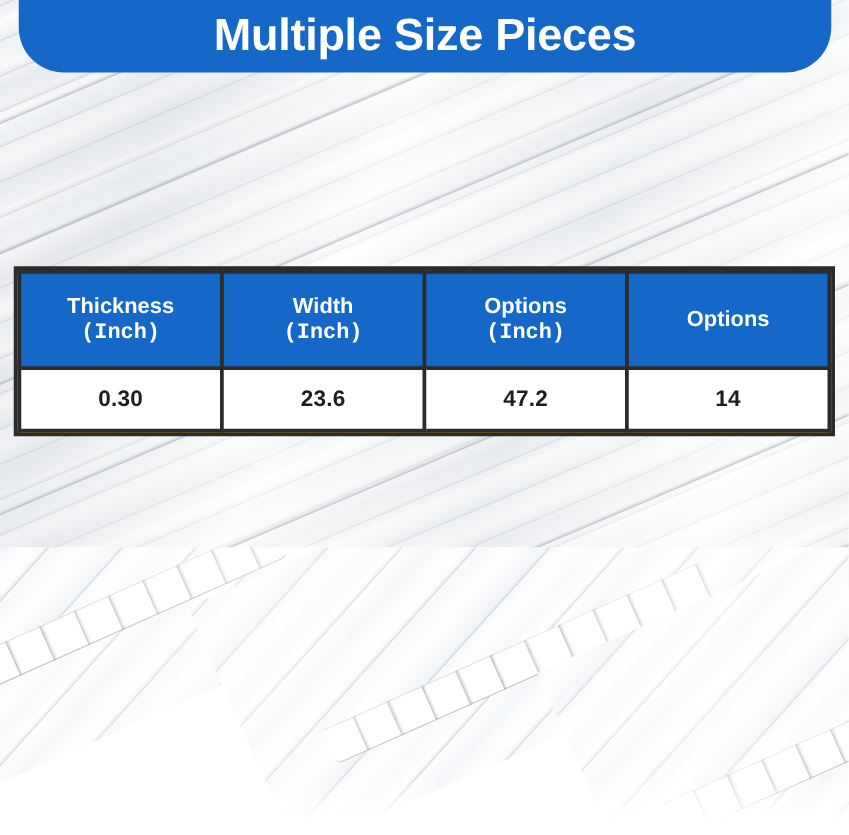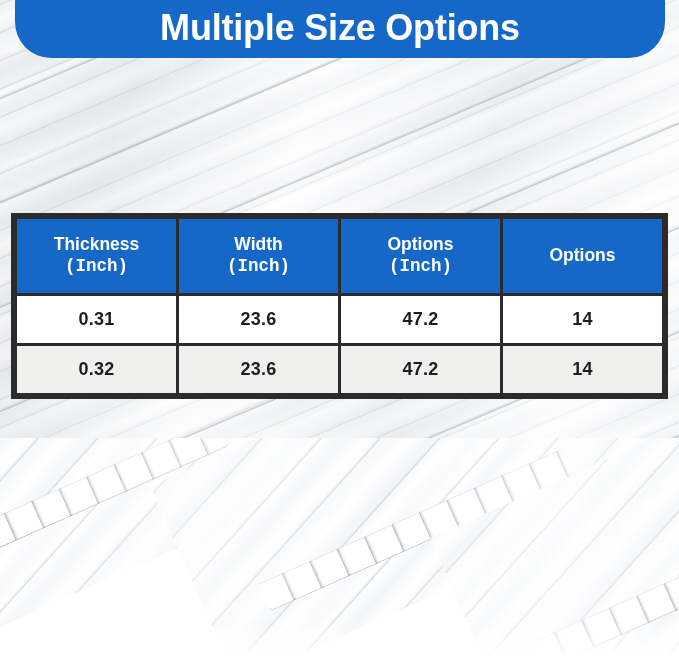--- a/index.html
+++ b/index.html
@@ -234,21 +234,21 @@
       <div class="panel panel-b"></div>
       <div class="edge-caps caps-b"></div>
       <div class="panel panel-c"></div>
       <div class="edge-caps caps-c"></div>
       <div class="sheet-gloss"></div>
       <div class="bottom-fade"></div>
     </div>
   </div>
 
   <div class="banner">
-    <div class="banner-title">Multiple Size Options</div>
+    <div class="banner-title">Multiple Size Pieces</div>
   </div>
 
   <table class="spec-table">
     <thead>
       <tr>
         <th>
           <span>Thickness</span>
           <span class="hdr-l2">(Inch)</span>
         </th>
         <th>
@@ -259,27 +259,21 @@
           <span>Options</span>
           <span class="hdr-l2">(Inch)</span>
         </th>
         <th>
           <span>Options</span>
         </th>
       </tr>
     </thead>
     <tbody>
       <tr class="row-plain">
-        <td>0.31</td>
-        <td>23.6</td>
-        <td>47.2</td>
-        <td>14</td>
-      </tr>
-      <tr class="row-shaded">
-        <td>0.32</td>
+        <td>0.30</td>
         <td>23.6</td>
         <td>47.2</td>
         <td>14</td>
       </tr>
     </tbody>
   </table>
 
 </div>
 
 </body></html>

